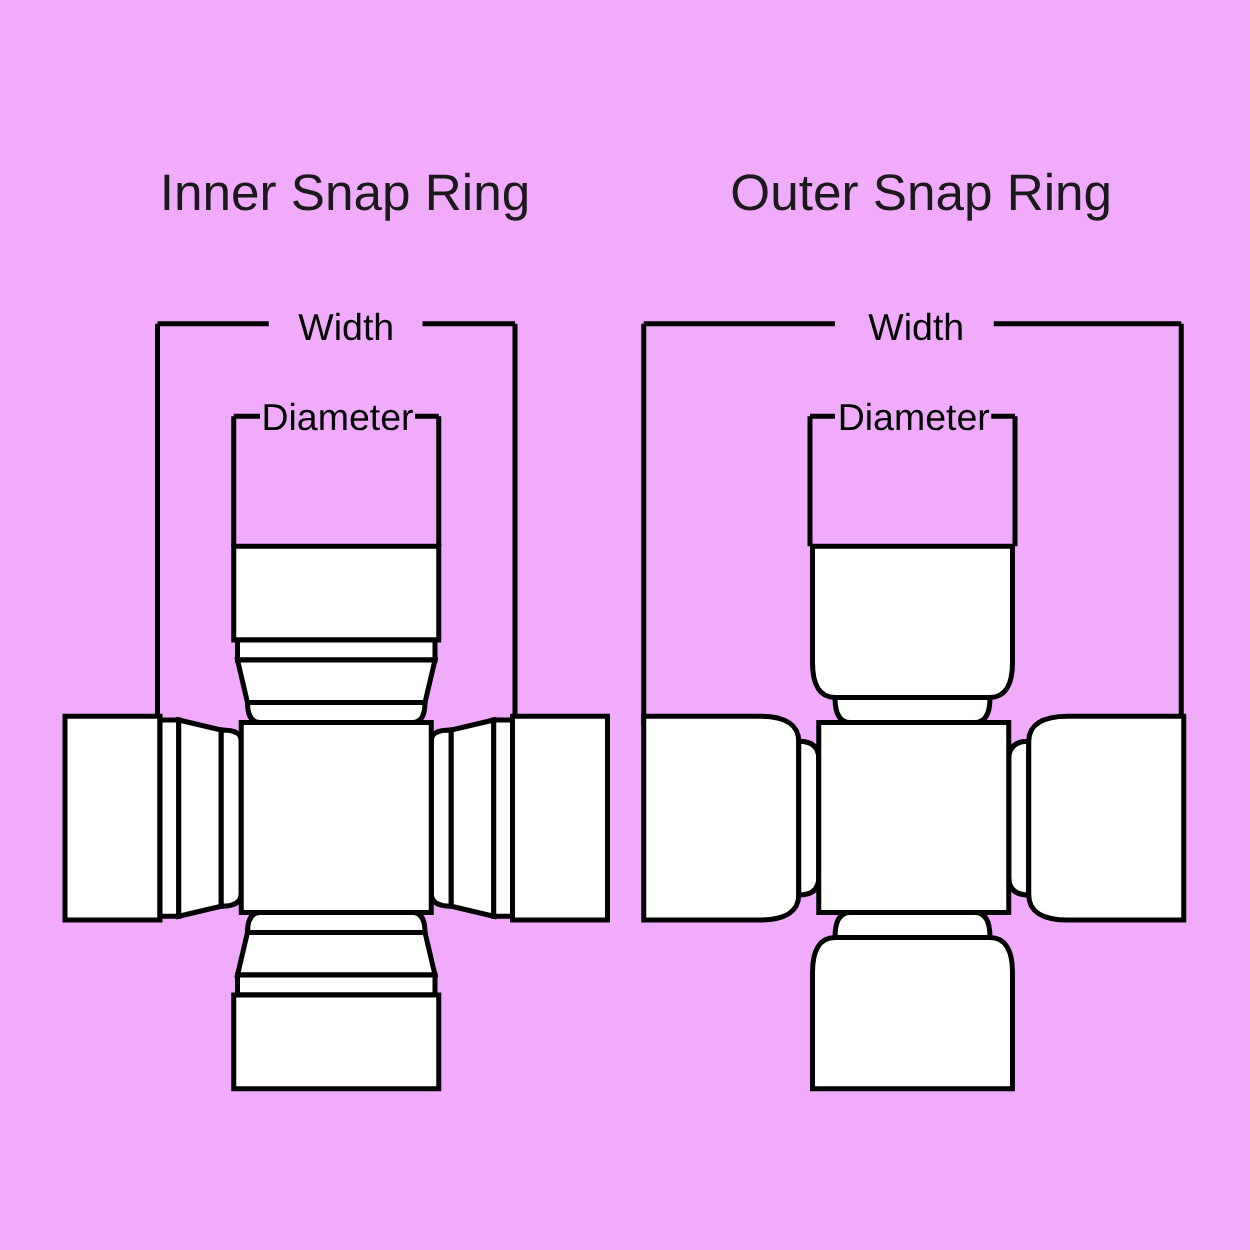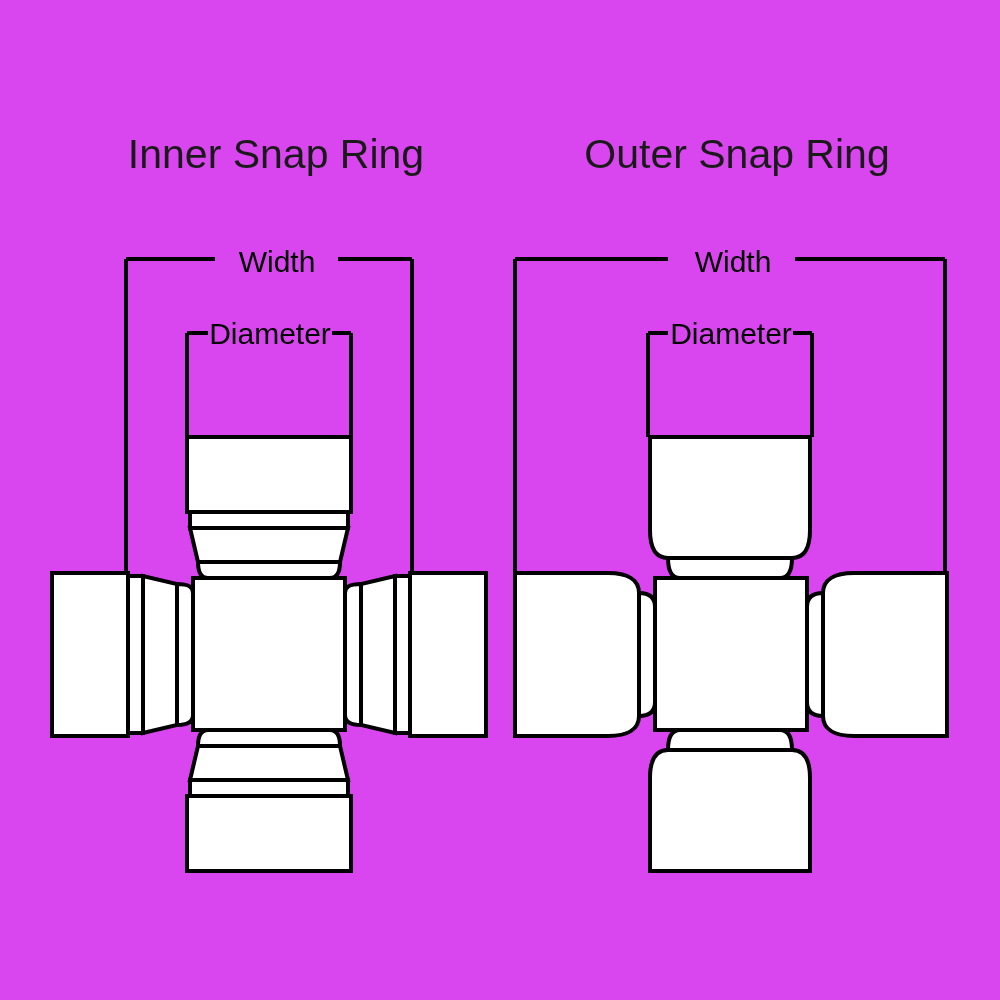--- a/index.html
+++ b/index.html
@@ -11,21 +11,21 @@
   body {
     width: 1000px;
     height: 1000px;
     font-family: "Liberation Sans", sans-serif;
     overflow: hidden;
   }
   #diagram-root {
     position: relative;
     width: 1000px;
     height: 1000px;
-    background: #d946ef;
+    background: #f0abfc;
   }
   svg.canvas {
     display: block;
     width: 1000px;
     height: 1000px;
   }
   .part {
     fill: #ffffff;
     stroke: #000000;
     stroke-width: 4;

